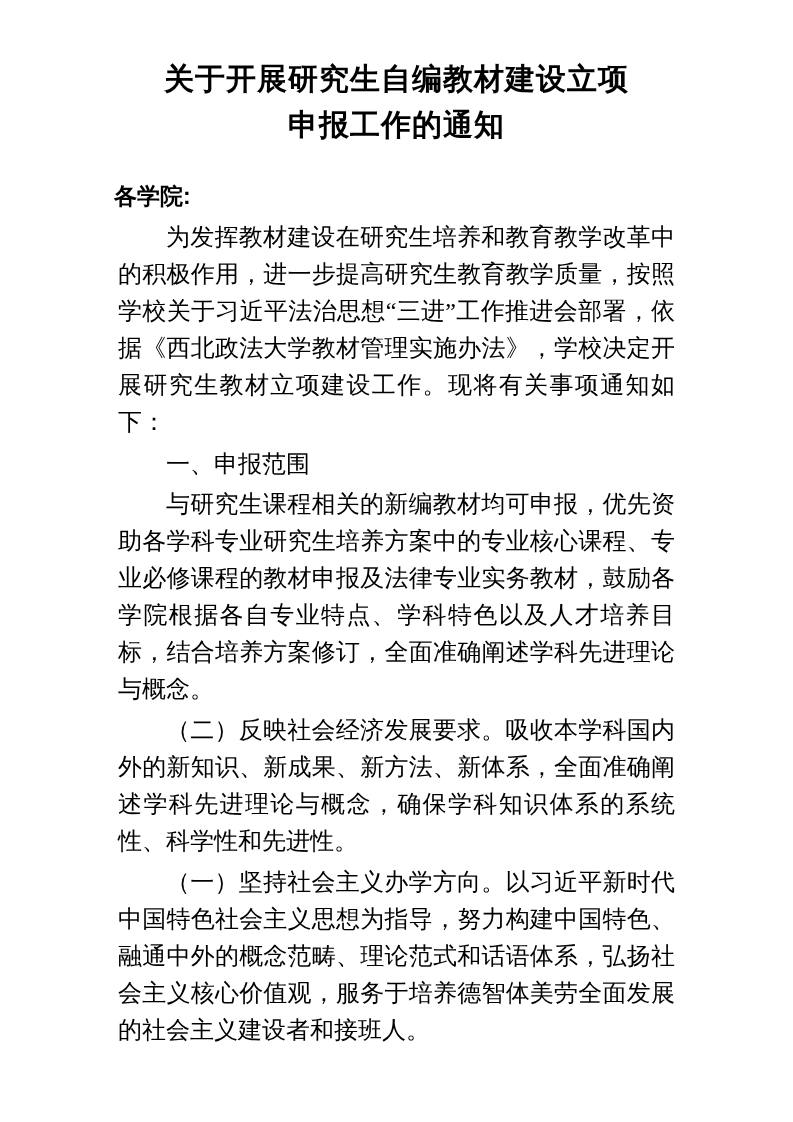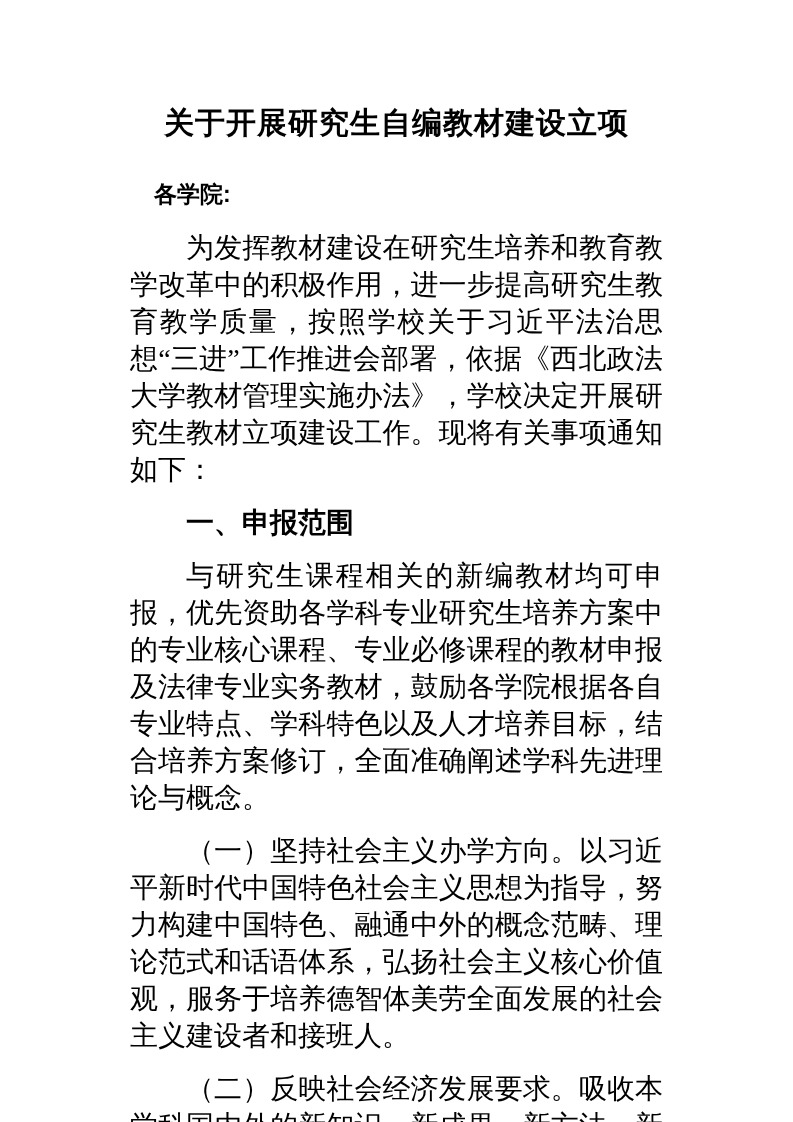--- a/index.html
+++ b/index.html
@@ -6,65 +6,65 @@
     margin: 0;
     padding: 0;
     background: #ffffff;
   }
   .page {
     width: 793px;
     height: 1122px;
     background: #ffffff;
     color: #000000;
     box-sizing: border-box;
-    padding: 100px 114px 0 114px;
+    padding: 56px 114px 0 114px;
     font-family: "Liberation Serif", serif;
     overflow: hidden;
   }
   .title {
     text-align: center;
     font-weight: bold;
     font-size: 30px;
     line-height: 46px;
     letter-spacing: 1px;
   }
   .salutation {
     margin-top: 30px;
     font-size: 23px;
     font-weight: bold;
     line-height: 37px;
     font-family: "Liberation Sans", sans-serif;
-    margin-left: 40px;
   }
   .body-text p {
-    margin: 16px;
-    font-size: 28px;
+    margin: 4px;
+    font-size: 24px;
     line-height: 37px;
     text-align: justify;
     text-justify: inter-ideograph;
   }
   p.para-body {
     text-indent: 2em;
   }
   p.para-heading {
     text-indent: 2em;
-    font-weight: bold;
+    font-weight: normal;
     font-family: "Liberation Sans", sans-serif;
   }
 </style>
 </head>
 <body>
 
 <div class="page">
   <div class="title">
     <div>关于开展研究生自编教材建设立项</div>
+    <div>申报工作的通知</div>
   </div>
 
   <div class="salutation">各学院:</div>
 
   <div class="body-text">
     <p class="para-body">为发挥教材建设在研究生培养和教育教学改革中的积极作用，进一步提高研究生教育教学质量，按照学校关于习近平法治思想“三进”工作推进会部署，依据《西北政法大学教材管理实施办法》，学校决定开展研究生教材立项建设工作。现将有关事项通知如下：</p>
     <p class="para-heading">一、申报范围</p>
     <p class="para-body">与研究生课程相关的新编教材均可申报，优先资助各学科专业研究生培养方案中的专业核心课程、专业必修课程的教材申报及法律专业实务教材，鼓励各学院根据各自专业特点、学科特色以及人才培养目标，结合培养方案修订，全面准确阐述学科先进理论与概念。</p>
+    <p class="para-body">（二）反映社会经济发展要求。吸收本学科国内外的新知识、新成果、新方法、新体系，全面准确阐述学科先进理论与概念，确保学科知识体系的系统性、科学性和先进性。</p>
     <p class="para-body">（一）坚持社会主义办学方向。以习近平新时代中国特色社会主义思想为指导，努力构建中国特色、融通中外的概念范畴、理论范式和话语体系，弘扬社会主义核心价值观，服务于培养德智体美劳全面发展的社会主义建设者和接班人。</p>
-    <p class="para-body">（二）反映社会经济发展要求。吸收本学科国内外的新知识、新成果、新方法、新体系，全面准确阐述学科先进理论与概念，确保学科知识体系的系统性、科学性和先进性。</p>
   </div>
 </div>
 
 </body></html>

